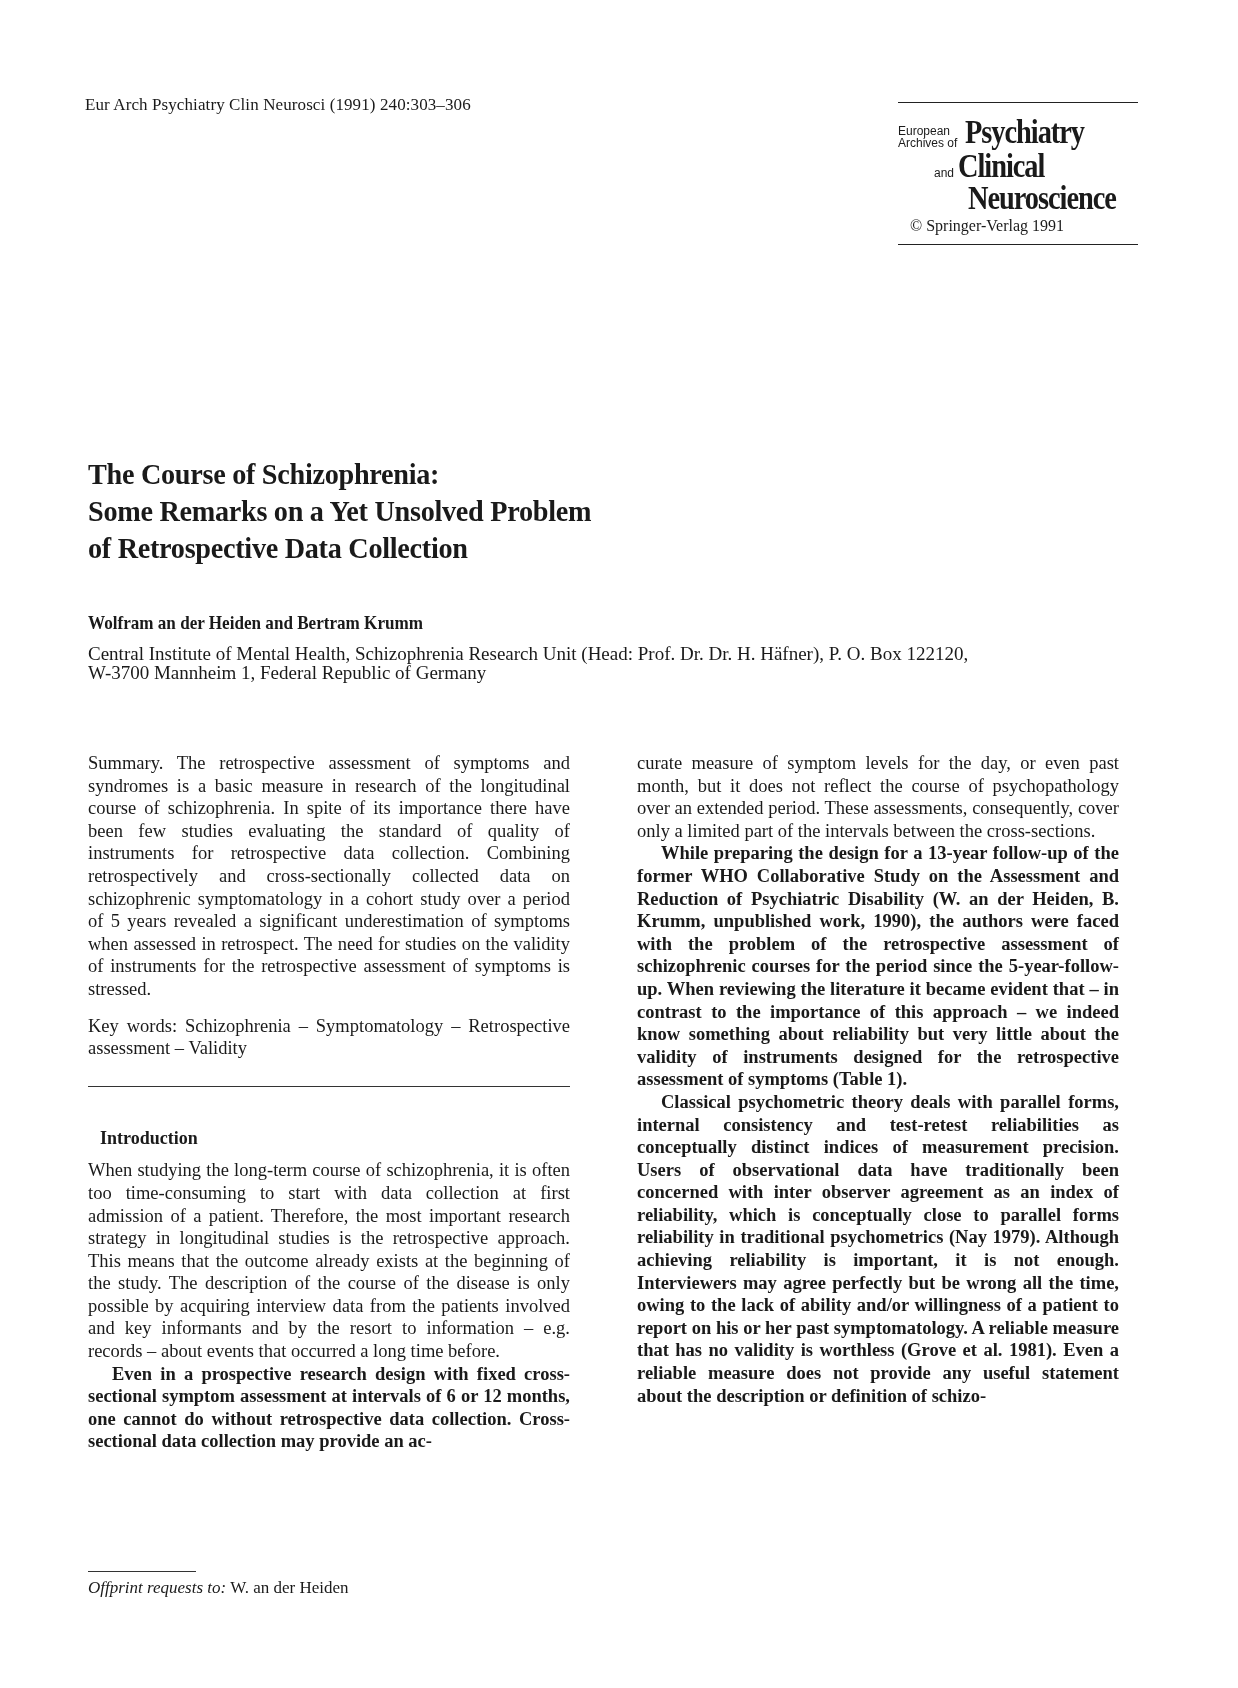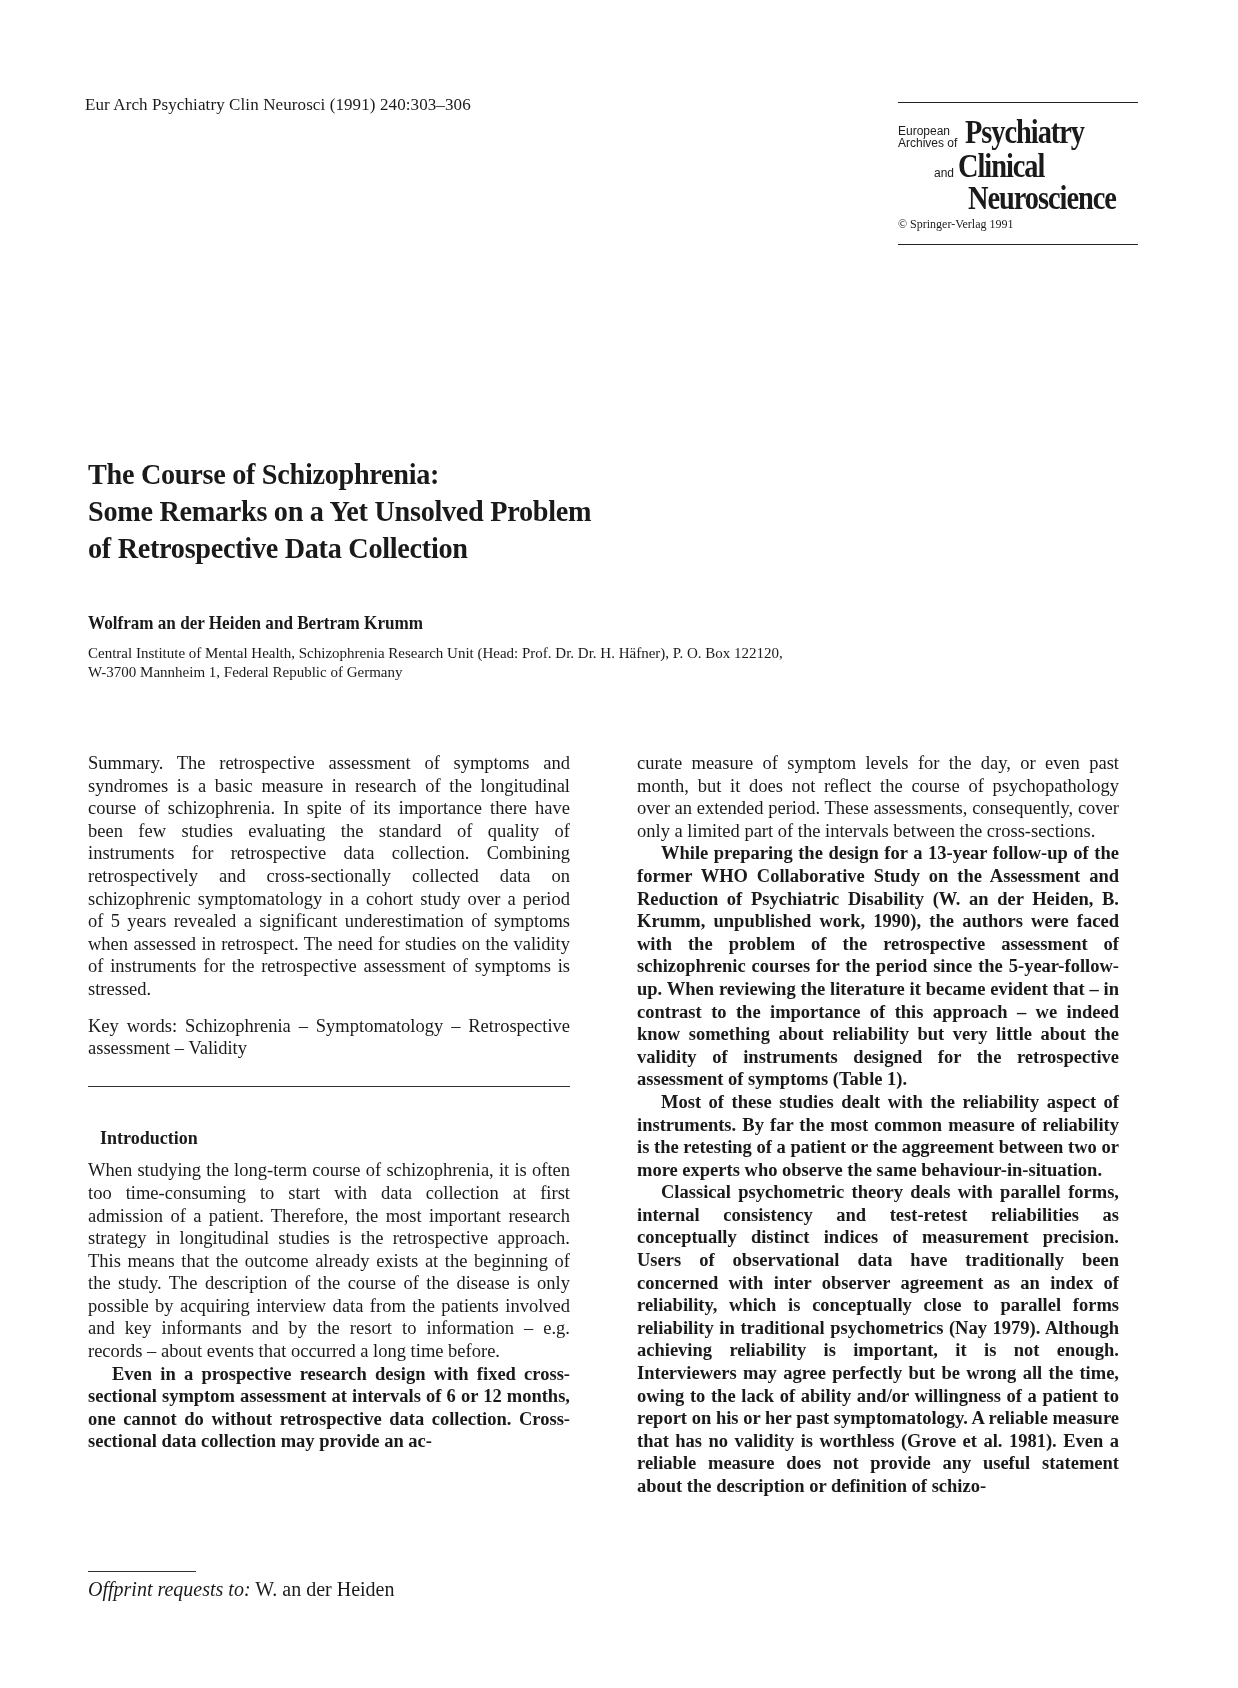--- a/index.html
+++ b/index.html
@@ -13,39 +13,39 @@
   .journal-block { left: 898px; top: 102px; width: 240px; }
   .journal-rule { height: 0; border-top: 1.5px solid #222; width: 240px; }
   .journal-rule.top { position: absolute; top: 0; left: 0; }
   .journal-rule.bottom { position: absolute; top: 142px; left: 0; }
   .jt-small { font-family: "Liberation Sans", "DejaVu Sans", sans-serif; font-size: 12px; line-height: 12px; }
   .jt-big { font-family: "Liberation Serif", serif; font-weight: bold; font-size: 33px; line-height: 33px; letter-spacing: -1.2px; transform: scaleX(0.86); transform-origin: left center; display: inline-block; }
   .jrow1 { position: absolute; top: 14px; left: 0; white-space: nowrap; }
   .jrow1 .small-stack { display: inline-block; vertical-align: bottom; margin-right: 8px; }
   .jrow2 { position: absolute; top: 48px; left: 36px; white-space: nowrap; }
   .jrow3 { position: absolute; top: 80px; left: 70px; white-space: nowrap; }
-  .copyright { position: absolute; top: 115px; left: 0; font-size: 12px; white-space: nowrap; }
+  .copyright { position: absolute; top: 115px; left: 12px; font-size: 16px; white-space: nowrap; }
 
   .title { left: 88px; top: 455px; font-size: 30px; line-height: 37px; font-weight: bold; letter-spacing: -0.3px; }
   .title div { white-space: nowrap; transform: scaleX(0.94); transform-origin: left center; }
   .authors { left: 88px; top: 612px; font-size: 19px; font-weight: bold; transform: scaleX(0.9); transform-origin: left center; white-space: nowrap; }
-  .affil { left: 88px; top: 644px; font-size: 15px; line-height: 19px; width: 960px; }
+  .affil { left: 88px; top: 644px; font-size: 19px; line-height: 19px; width: 960px; }
 
   .col { position: absolute; width: 482px; font-size: 18.5px; line-height: 22.6px; text-align: justify; }
   .col-left { left: 88px; top: 752px; }
   .col-right { left: 637px; top: 752px; }
   .col p { margin: 0; }
   .col p.indent { text-indent: 24px; font-weight: bold; }
   .b { font-weight: normal; }
   .sec-rule { margin: 26px 0 0 0; border-top: 1px solid #333; width: 100%; }
   .sec-head { font-weight: bold; font-size: 18px; margin: 40px 0 10px 12px; }
   .kw { margin-top: 14px !important; }
 
   .footnote-rule { left: 88px; top: 1571px; width: 108px; border-top: 1px solid #333; }
-  .footnote { left: 88px; top: 1578px; font-size: 20px; white-space: nowrap; }
+  .footnote { left: 88px; top: 1578px; font-size: 17px; white-space: nowrap; }
   .footnote i { font-style: italic; }
 </style>
 </head>
 <body>
 
 <div class="abs citation">Eur Arch Psychiatry Clin Neurosci (1991) 240:303–306</div>
 
 <div class="abs journal-block">
   <div class="journal-rule top"></div>
   <div class="jrow1">
@@ -83,18 +83,17 @@
   <p class="kw"><span class="b">Key words:</span><span> Schizophrenia – Symptomatology – Retrospective assessment – Validity</span></p>
   <div class="sec-rule"></div>
   <div class="sec-head">Introduction</div>
   <p>When studying the long-term course of schizophrenia, it is often too time-consuming to start with data collection at first admission of a patient. Therefore, the most important research strategy in longitudinal studies is the retrospective approach. This means that the outcome already exists at the beginning of the study. The description of the course of the disease is only possible by acquiring interview data from the patients involved and key informants and by the resort to information – e.g. records – about events that occurred a long time before.</p>
   <p class="indent">Even in a prospective research design with fixed cross-sectional symptom assessment at intervals of 6 or 12 months, one cannot do without retrospective data collection. Cross-sectional data collection may provide an ac-</p>
 </div>
 
 <div class="col col-right">
   <p>curate measure of symptom levels for the day, or even past month, but it does not reflect the course of psychopathology over an extended period. These assessments, consequently, cover only a limited part of the intervals between the cross-sections.</p>
   <p class="indent">While preparing the design for a 13-year follow-up of the former WHO Collaborative Study on the Assessment and Reduction of Psychiatric Disability (W. an der Heiden, B. Krumm, unpublished work, 1990), the authors were faced with the problem of the retrospective assessment of schizophrenic courses for the period since the 5-year-follow-up. When reviewing the literature it became evident that – in contrast to the importance of this approach – we indeed know something about reliability but very little about the validity of instruments designed for the retrospective assessment of symptoms (Table 1).</p>
-  <p class="indent">Most of these studies dealt with the reliability aspect of instruments. By far the most common measure of reliability is the retesting of a patient or the aggreement between two or more experts who observe the same behaviour-in-situation.</p>
   <p class="indent">Classical psychometric theory deals with parallel forms, internal consistency and test-retest reliabilities as conceptually distinct indices of measurement precision. Users of observational data have traditionally been concerned with inter observer agreement as an index of reliability, which is conceptually close to parallel forms reliability in traditional psychometrics (Nay 1979). Although achieving reliability is important, it is not enough. Interviewers may agree perfectly but be wrong all the time, owing to the lack of ability and/or willingness of a patient to report on his or her past symptomatology. A reliable measure that has no validity is worthless (Grove et al. 1981). Even a reliable measure does not provide any useful statement about the description or definition of schizo-</p>
 </div>
 
 <div class="abs footnote-rule"></div>
 <div class="abs footnote"><i>Offprint requests to:</i><span> W. an der Heiden</span></div>
 
 </body></html>

